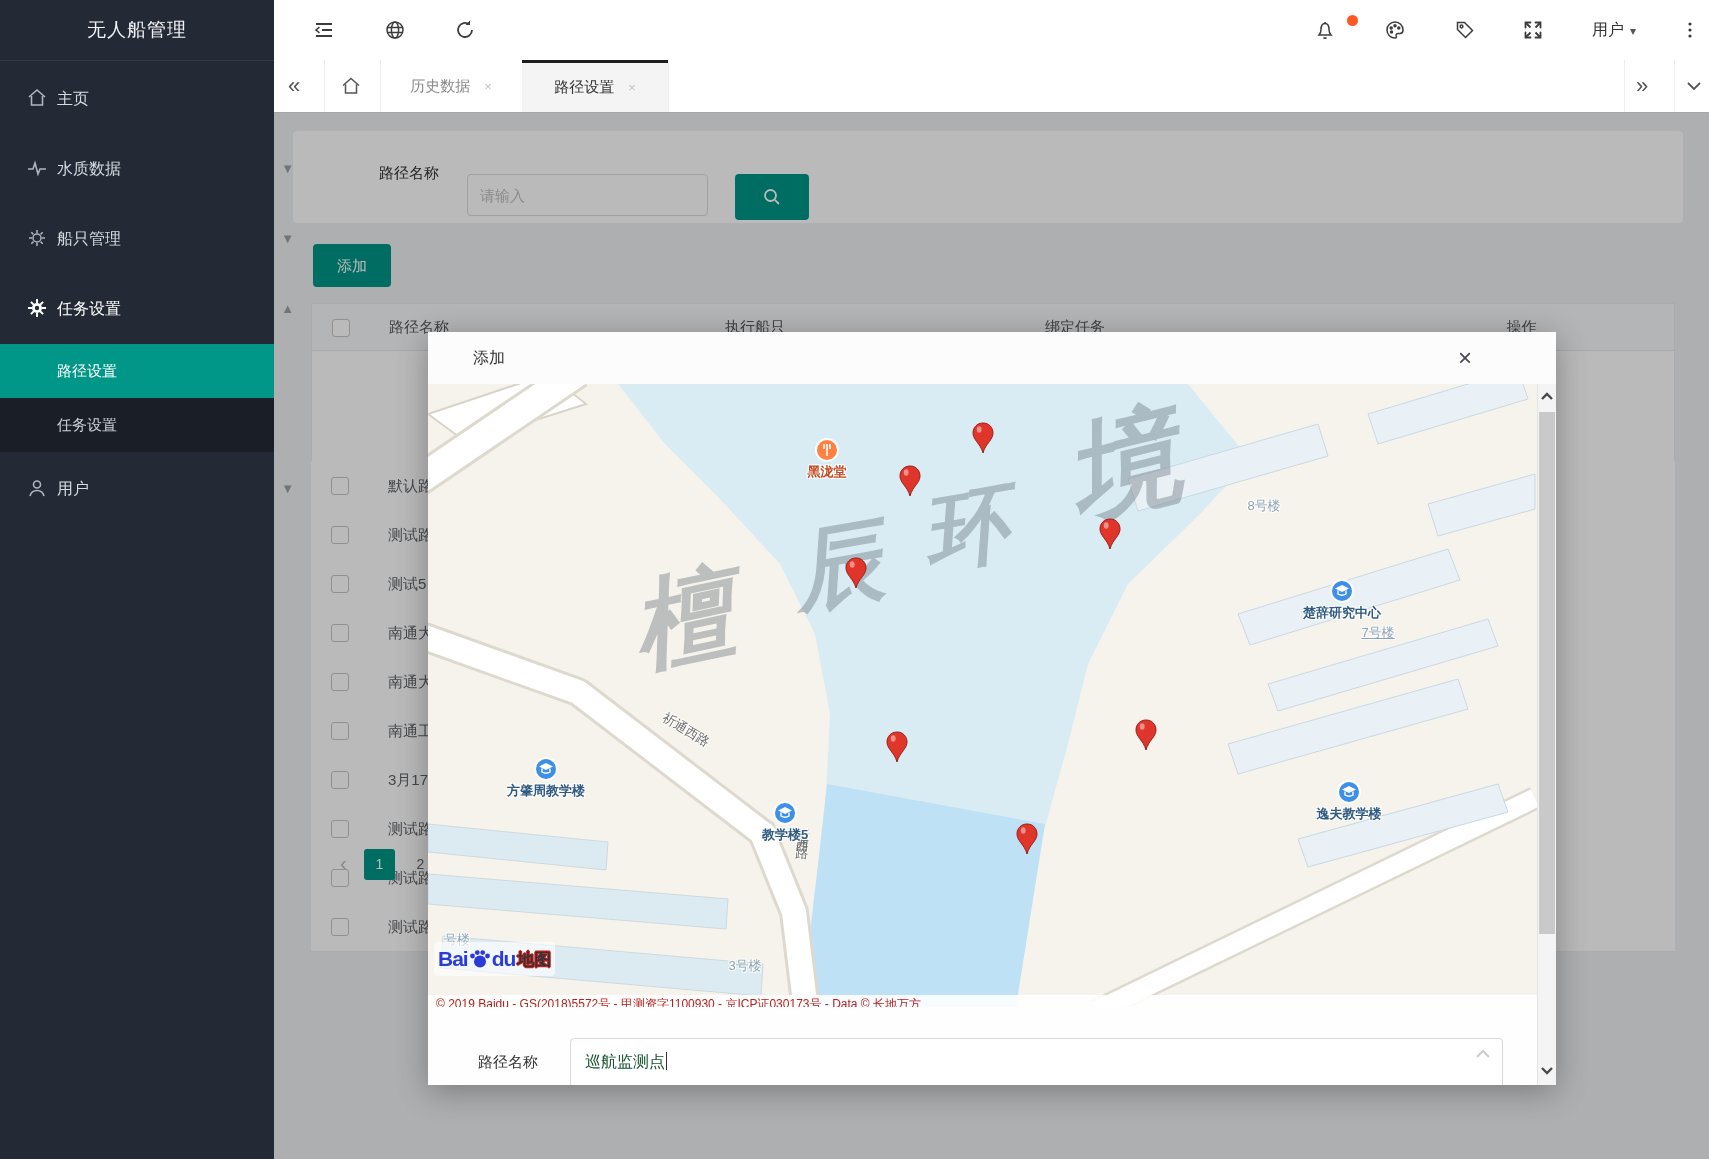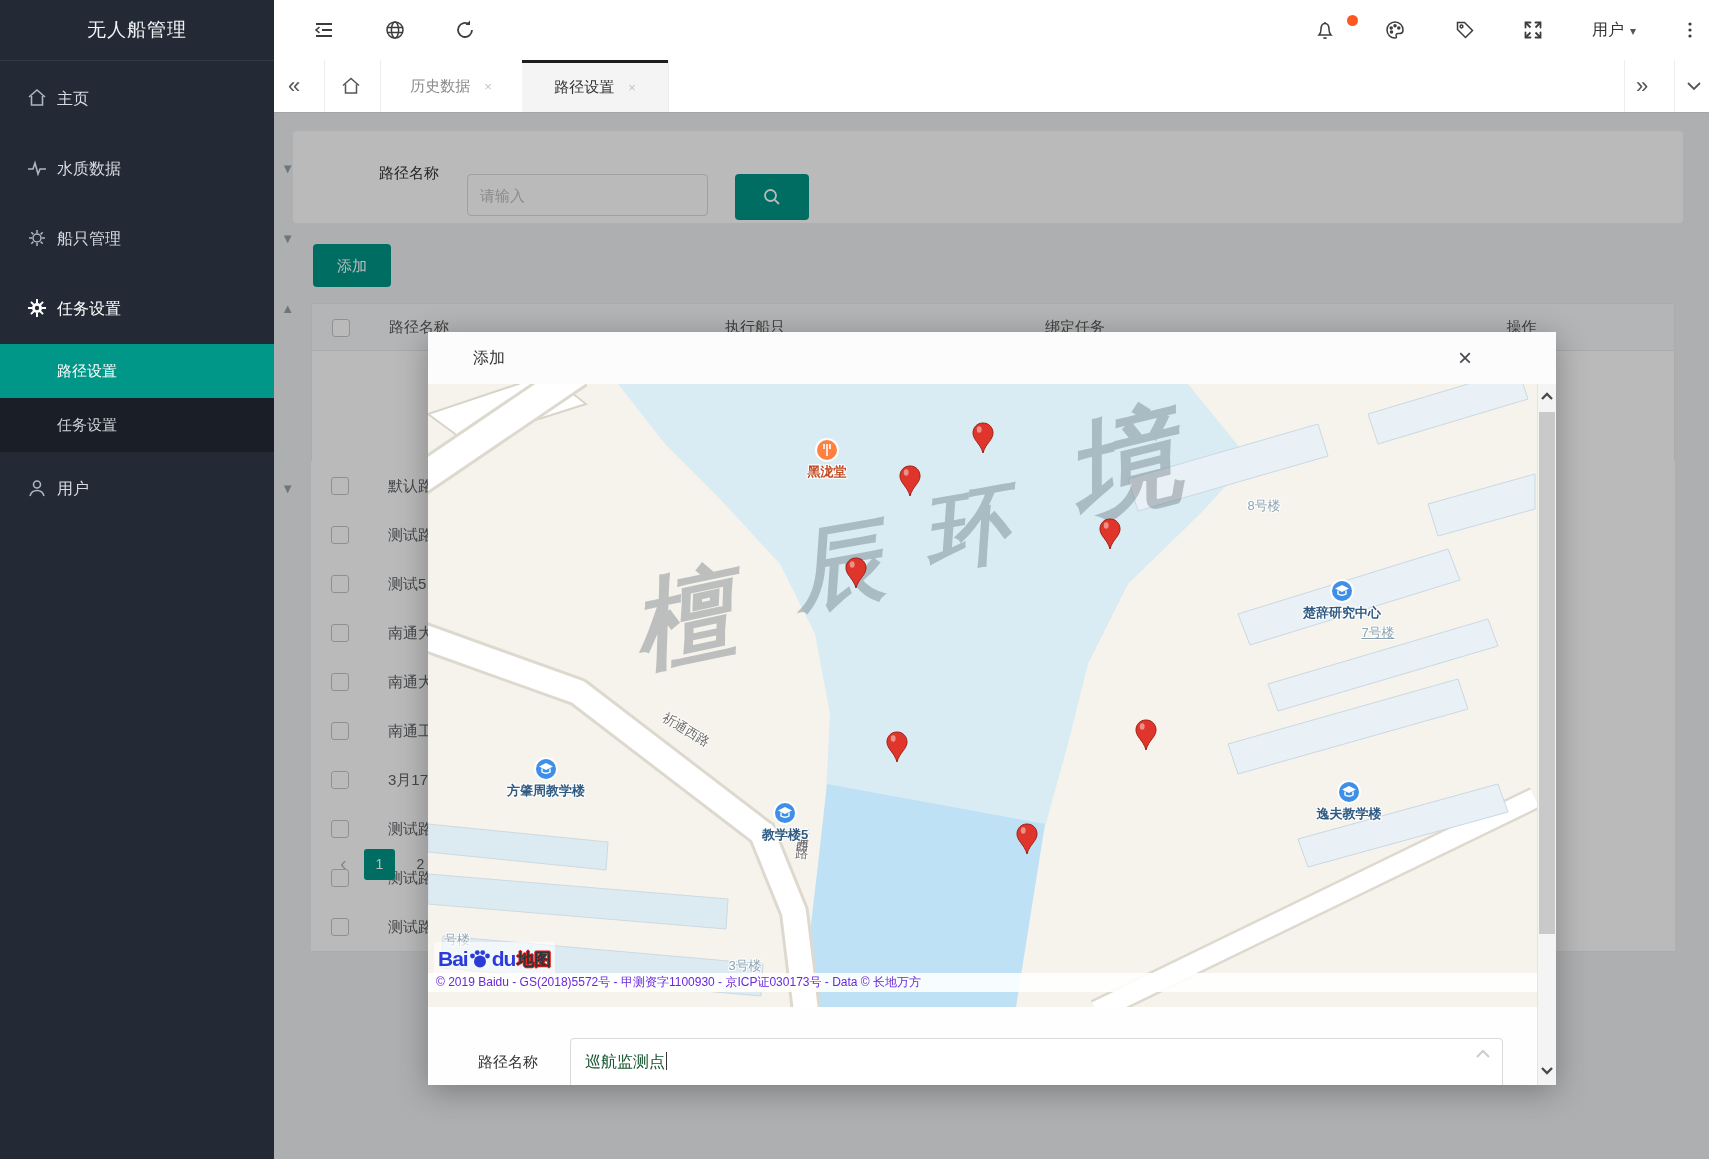--- a/index.html
+++ b/index.html
@@ -78,22 +78,22 @@
       color:rgba(108,120,126,.42);}
   .poi-ico{position:absolute;width:20px;height:20px;border-radius:50%;box-shadow:0 0 0 2px #fff,0 1px 2px rgba(0,0,0,.35);}
   .poi-lbl{position:absolute;transform:translateX(-50%);font-size:13px;white-space:nowrap;
            text-shadow:1px 1px 0 #fff,-1px 1px 0 #fff,1px -1px 0 #fff,-1px -1px 0 #fff;}
   .lbl-blue{color:#2f5a82;font-weight:bold;}
   .lbl-gray{color:#8ca3b2;margin-left:36px;}
   .lbl-food{color:#c24a22;font-weight:bold;}
   .road-lbl{position:absolute;font-size:13px;color:#6d6d6d;white-space:nowrap;
             text-shadow:1px 1px 0 #fff,-1px -1px 0 #fff;}
   .pin{position:absolute;width:24px;height:34px;}
-  #attribution{position:absolute;left:0;top:589px;width:1109px;height:19px;background:rgba(255,255,255,.88);
-               font-size:12px;color:#6d28d9;line-height:19px;padding-left:8px;box-sizing:border-box;}
+  #attribution{position:absolute;left:0;top:611px;width:1109px;height:19px;background:rgba(255,255,255,.88);
+               font-size:12px;color:#b91c1c;line-height:19px;padding-left:8px;box-sizing:border-box;}
   #baidu-logo{position:absolute;left:6px;top:558px;height:34px;display:flex;align-items:center;
               background:rgba(255,255,255,.6);border-radius:4px;padding:0 4px;}
   #baidu-logo .bai,#baidu-logo .du{font-size:21px;font-weight:bold;color:#2a3bd8;letter-spacing:-1px;}
   #baidu-logo .suffix{font-size:17px;font-weight:bold;color:#30343b;margin-left:2px;
         text-shadow:-1px 0 #e3231a,1px 0 #e3231a,0 -1px #e3231a,0 1px #e3231a;}
 
   
   #mscroll{position:absolute;left:1109px;top:52px;width:19px;height:701px;background:#f4f4f4;border-left:1px solid #e4e4e4;box-sizing:border-box;}
   #mscroll .arr{position:absolute;left:2px;width:14px;height:16px;color:#4a4a4a;cursor:pointer;}
   #mscroll .thumb{position:absolute;left:1px;top:28px;width:16px;height:522px;background:#c9c9c9;cursor:pointer;}

